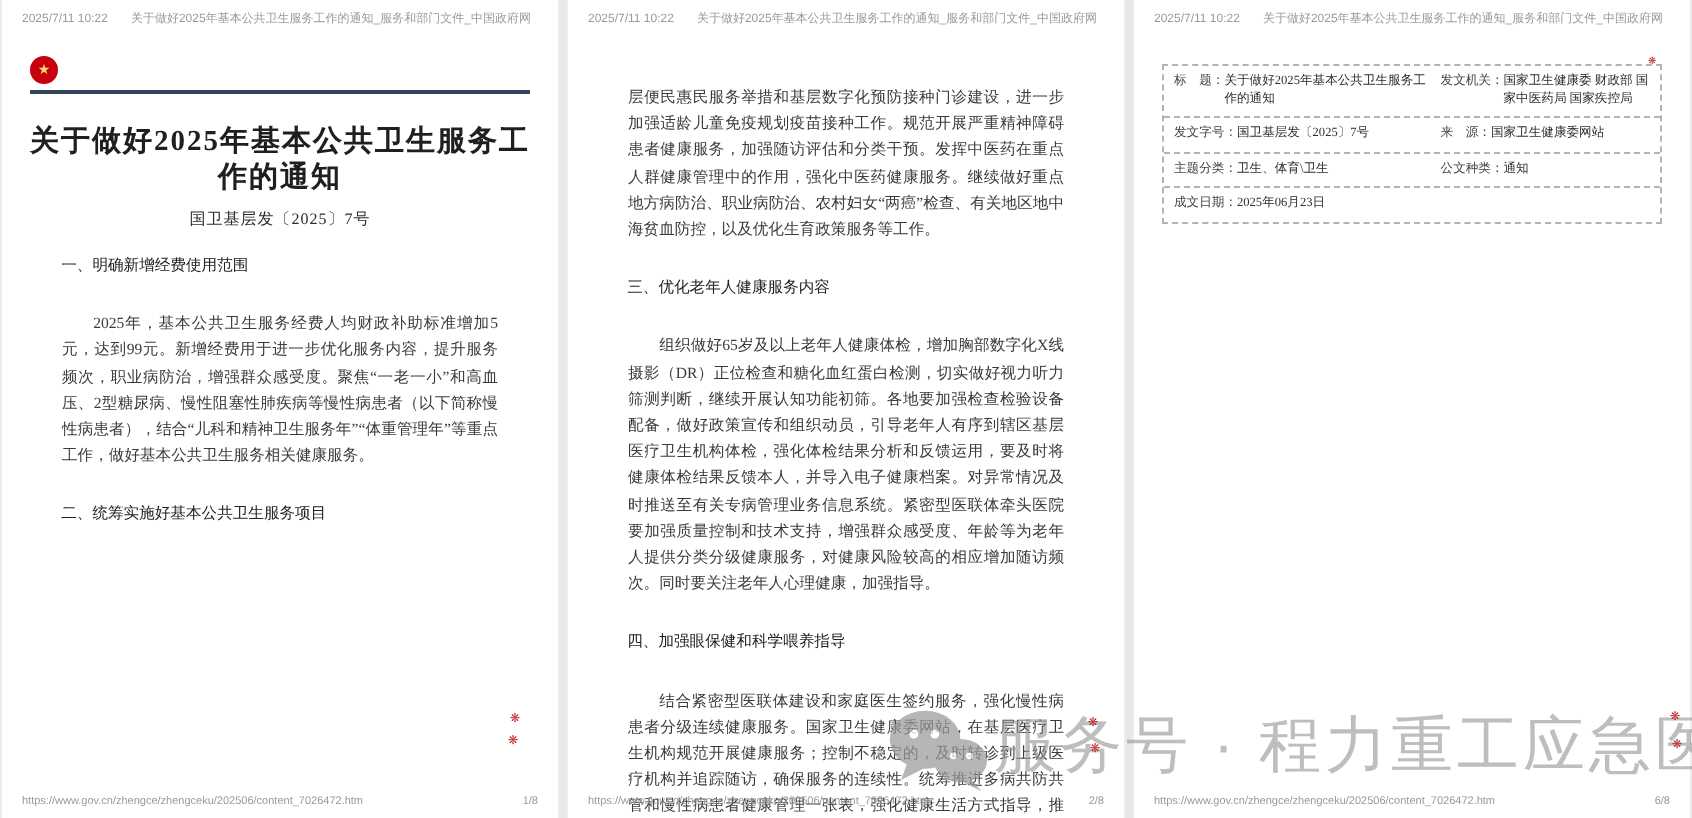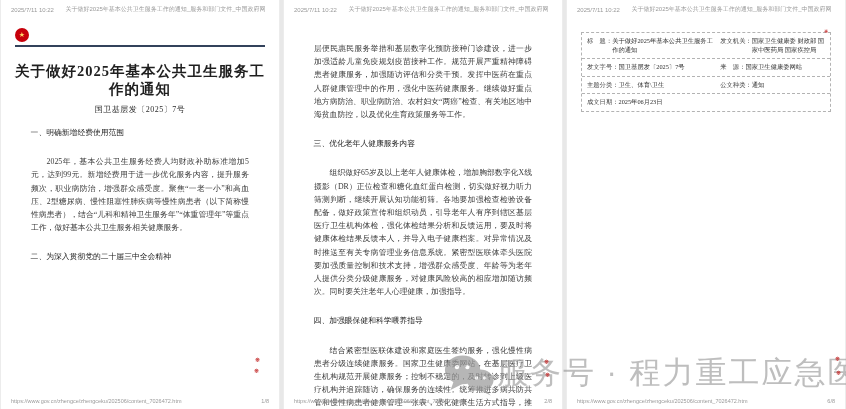--- a/index.html
+++ b/index.html
@@ -87,21 +87,21 @@
       <span class="emblem">★</span>
     </div>
     <div class="rule"></div>
 
     <h1 class="doc-title">关于做好2025年基本公共卫生服务工作的通知</h1>
     <div class="doc-num">国卫基层发〔2025〕7号</div>
 
     <div class="body p1-body">
       <h2>一、明确新增经费使用范围</h2>
       <p>2025年，基本公共卫生服务经费人均财政补助标准增加5元，达到99元。新增经费用于进一步优化服务内容，提升服务频次，职业病防治，增强群众感受度。聚焦“一老一小”和高血压、2型糖尿病、慢性阻塞性肺疾病等慢性病患者（以下简称慢性病患者），结合“儿科和精神卫生服务年”“体重管理年”等重点工作，做好基本公共卫生服务相关健康服务。</p>
-      <h2>二、为深入贯彻党的二十届三中全会精神</h2>
+      <h2>二、统筹实施好基本公共卫生服务项目</h2>
     </div>
 
     <footer class="pfoot">
       <span>https://www.gov.cn/zhengce/zhengceku/202506/content_7026472.htm</span>
       <span>1/8</span>
     </footer>
   </section>
 
   <section class="page">
     <header class="phead">

